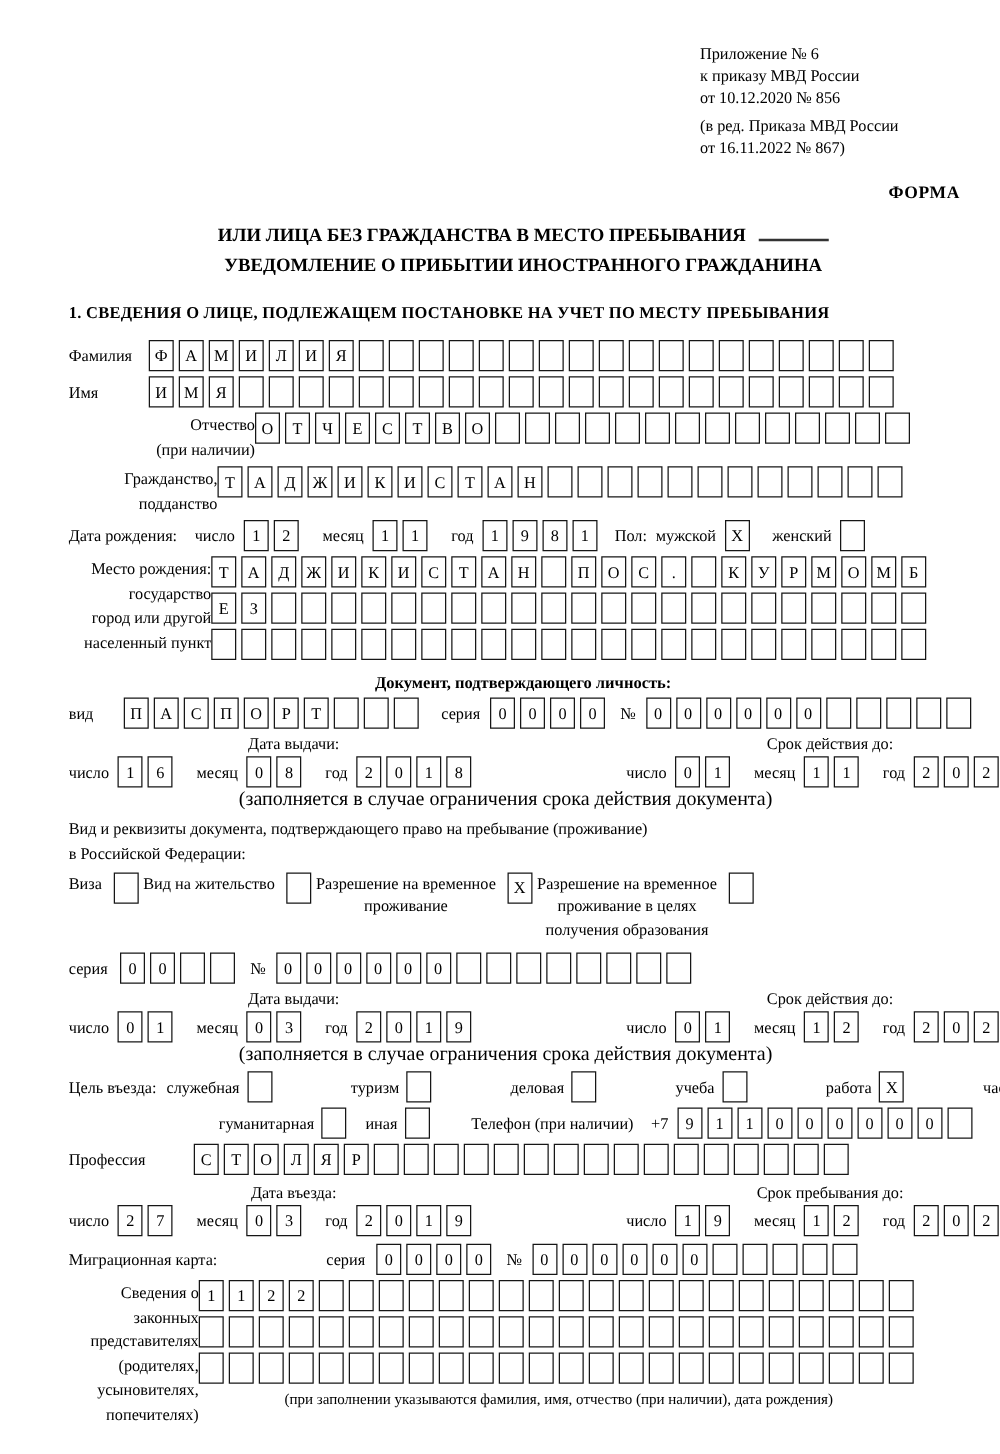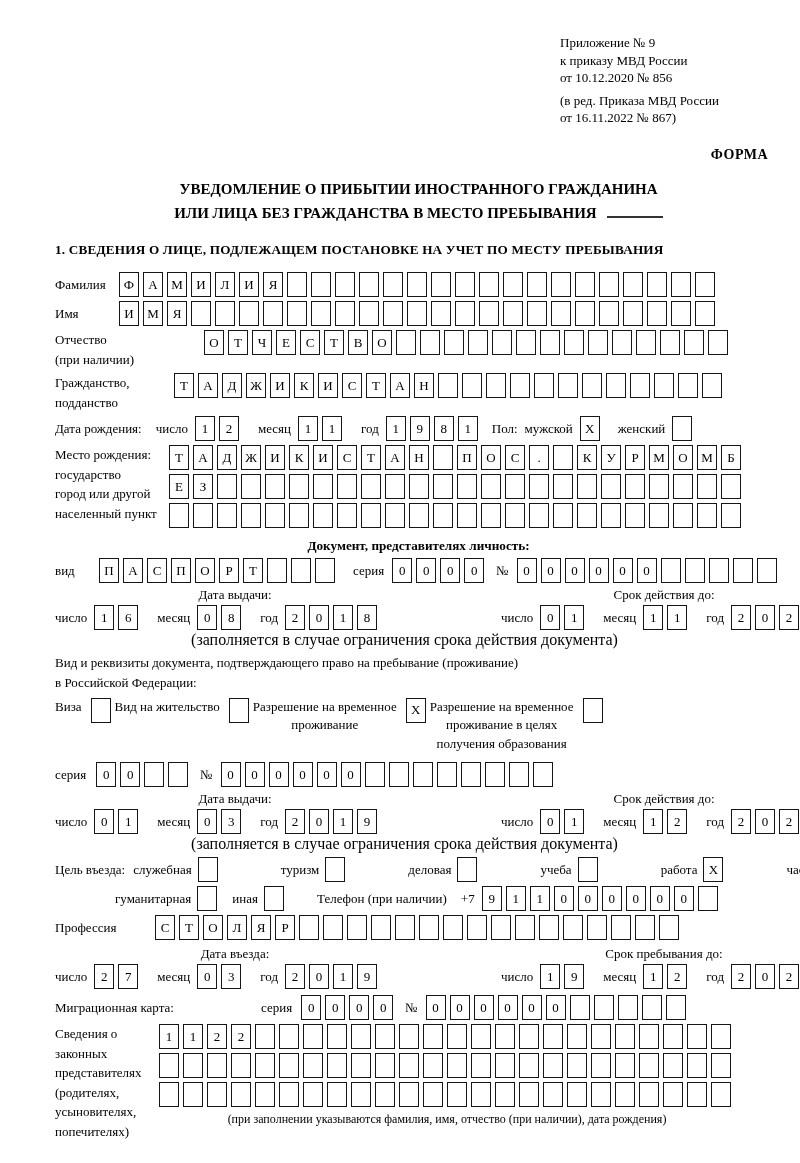--- a/index.html
+++ b/index.html
@@ -13,21 +13,21 @@
   .doc-ref .line{white-space:nowrap;}
   .ref-note{margin-top:5px;}
   .forma{text-align:right;padding-right:14px;font-weight:bold;font-size:14px;margin-top:20px;letter-spacing:.5px;}
   .title{text-align:center;font-weight:bold;font-size:15px;margin-top:14px;line-height:1.65;}
   .blank-line{display:inline-block;width:56px;border-bottom:2px solid #333;margin-left:10px;}
   .sec-head{font-weight:bold;font-size:13.2px;margin-top:16px;letter-spacing:.2px;}
 
   .row{display:flex;align-items:flex-start;margin-top:4px;}
   .lbl{font-size:13px;line-height:25px;white-space:nowrap;flex:none;}
   .lbl-col{font-size:13px;line-height:1.5;flex:none;}
-  .lbl-col .line{white-space:nowrap;}
+  .lbl-col .line{white-space:nowrap;text-align:right;}
   .cells{display:inline-flex;flex:none;}
   .cell{
     width:20px;height:25px;box-sizing:border-box;border:1.6px solid #161616;
     margin-right:4px;display:inline-flex;align-items:center;justify-content:center;
     font-size:13px;flex:none;background:#fff;
   }
   .cellrow{display:flex;margin-bottom:4px;}
 
   .w-surname{width:64px;}
   .w-patr{width:149px;}
@@ -61,50 +61,50 @@
   .intro{font-size:13px;line-height:1.55;margin-top:6px;}
 
   .options-row{display:flex;align-items:flex-start;margin-top:4px;}
   .option{display:flex;align-items:flex-start;}
   .option .opt-label{font-size:13px;line-height:1.45;margin-right:9px;}
   .option.multi .opt-label{text-align:center;}
   .option + .option{}
 
   .chk{display:inline-flex;align-items:center;margin-right:11px;}
   .chk-label{font-size:13px;line-height:25px;margin-right:6px;white-space:nowrap;}
-  .indent2{margin-left:60px;}
+  .indent2{margin-left:120px;}
   .phone-lbl{margin:0 14px 0 18px;}
   .plus{margin-right:7px;}
 
   .caption{font-size:12px;text-align:center;margin-top:5px;line-height:15px;}
 </style>
 </head>
 <body>
 
 <div class="page">
 
   <div class="doc-ref">
     <div>
-        <div class="line">Приложение № 9</div>
+        <div class="line">Приложение № 6</div>
         <div class="line">к приказу МВД России</div>
         <div class="line">от 10.12.2020 № 856</div>
       </div>
     <div class="ref-note">
         <div class="line">(в ред. Приказа МВД России</div>
         <div class="line">от 16.11.2022 № 867)</div>
       </div>
   </div>
 
   <div class="forma">ФОРМА</div>
 
   <div class="title">
-    <div>УВЕДОМЛЕНИЕ О ПРИБЫТИИ ИНОСТРАННОГО ГРАЖДАНИНА</div>
     <div>
       <span>ИЛИ ЛИЦА БЕЗ ГРАЖДАНСТВА В МЕСТО ПРЕБЫВАНИЯ</span><span class="blank-line"></span>
     </div>
+    <div>УВЕДОМЛЕНИЕ О ПРИБЫТИИ ИНОСТРАННОГО ГРАЖДАНИНА</div>
   </div>
 
   <div class="sec-head">1. СВЕДЕНИЯ О ЛИЦЕ, ПОДЛЕЖАЩЕМ ПОСТАНОВКЕ НА УЧЕТ ПО МЕСТУ ПРЕБЫВАНИЯ</div>
 
   <div class="row" style="margin-top:14px;">
     <span class="lbl w-surname">Фамилия</span>
     <span class="cells">
         <span class="cell">Ф</span>
         <span class="cell">А</span>
         <span class="cell">М</span>
@@ -343,21 +343,21 @@
           <span class="cell"></span>
           <span class="cell"></span>
           <span class="cell"></span>
           <span class="cell"></span>
           <span class="cell"></span>
           <span class="cell"></span>
         </div>
       </span>
   </div>
 
-  <div class="doc-title">Документ, представителях личность:</div>
+  <div class="doc-title">Документ, подтверждающего личность:</div>
 
   <div class="row">
     <span class="lbl w-kind">вид</span>
     <span class="cells">
         <span class="cell">П</span>
         <span class="cell">А</span>
         <span class="cell">С</span>
         <span class="cell">П</span>
         <span class="cell">О</span>
         <span class="cell">Р</span>

